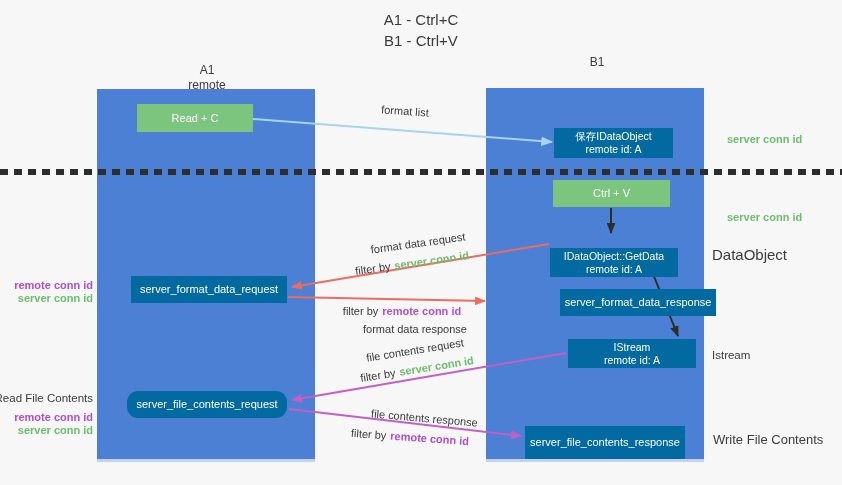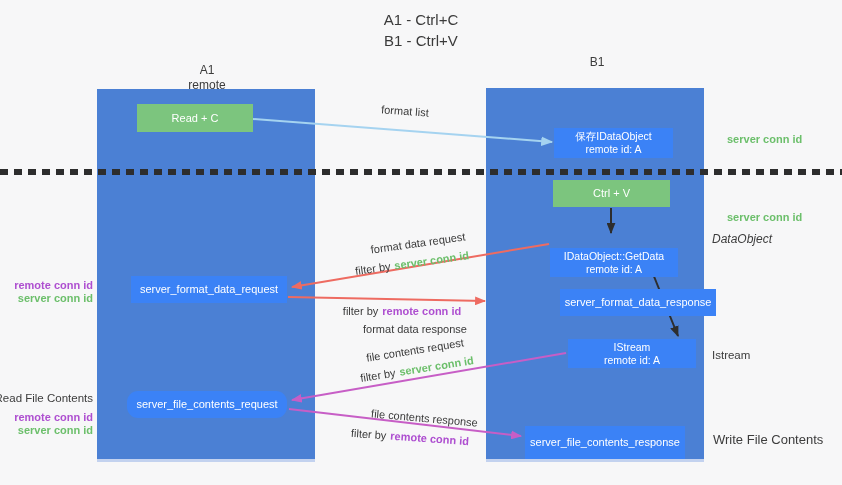--- a/index.html
+++ b/index.html
@@ -44,21 +44,21 @@
     color: #fff;
     display: flex;
     flex-direction: column;
     align-items: center;
     justify-content: center;
     text-align: center;
     font-size: 11px;
     line-height: 13px;
   }
   .node.green { background: #7cc57e; }
-  .node.orange { background: #3b82f6; }
+  .node.orange { background: #0369a1; }
   .node .l2 { font-size: 10.5px; }
 
   .lbl { font-size: 11px; white-space: nowrap; }
   .lbl-green { color: #6cbf6b; font-weight: bold; }
   .lbl-purple { color: #ae4fd0; font-weight: bold; }
   .lbl-dark { color: #3c3c3c; }
   .right-align { text-align: right; }
 
   .flow-label {
     font-size: 11px;
@@ -151,21 +151,21 @@
 <div class="abs node orange" style="left:127px; top:391px; width:160px; height:27px;border-radius:11px;">
   <span>server_file_contents_request</span>
 </div>
 
 <div class="abs node orange" style="left:525px; top:426px; width:160px; height:33px;align-items:center;">
   <span>server_file_contents_response</span>
 </div>
 
 <div class="abs lbl lbl-green" style="left:727px; top:133px;">server conn id</div>
 <div class="abs lbl lbl-green" style="left:727px; top:211px;">server conn id</div>
-<div class="abs lbl lbl-dark" style="left:712px; top:232px; font-size:12px;font-style:italic;">DataObject</div>
+<div class="abs lbl lbl-dark" style="left:712px; top:246px; font-size:15px;">DataObject</div>
 <div class="abs lbl lbl-dark" style="left:712px; top:349px; font-size:11.5px;">Istream</div>
 <div class="abs lbl lbl-dark" style="left:713px; top:432px; font-size:13px;">Write File Contents</div>
 
 <div class="abs lbl lbl-purple right-align" style="right:749px; top:279px;">remote conn id</div>
 <div class="abs lbl lbl-green right-align" style="right:749px; top:292px;">server conn id</div>
 <div class="abs lbl lbl-dark right-align" style="right:749px; top:392px; font-size:11.5px;">Read File Contents</div>
 <div class="abs lbl lbl-purple right-align" style="right:749px; top:411px;">remote conn id</div>
 <div class="abs lbl lbl-green right-align" style="right:749px; top:424px;">server conn id</div>
 
 <div class="abs flow-label" style="left:350px; top:105px; width:110px; transform:rotate(4deg);">format list</div>

